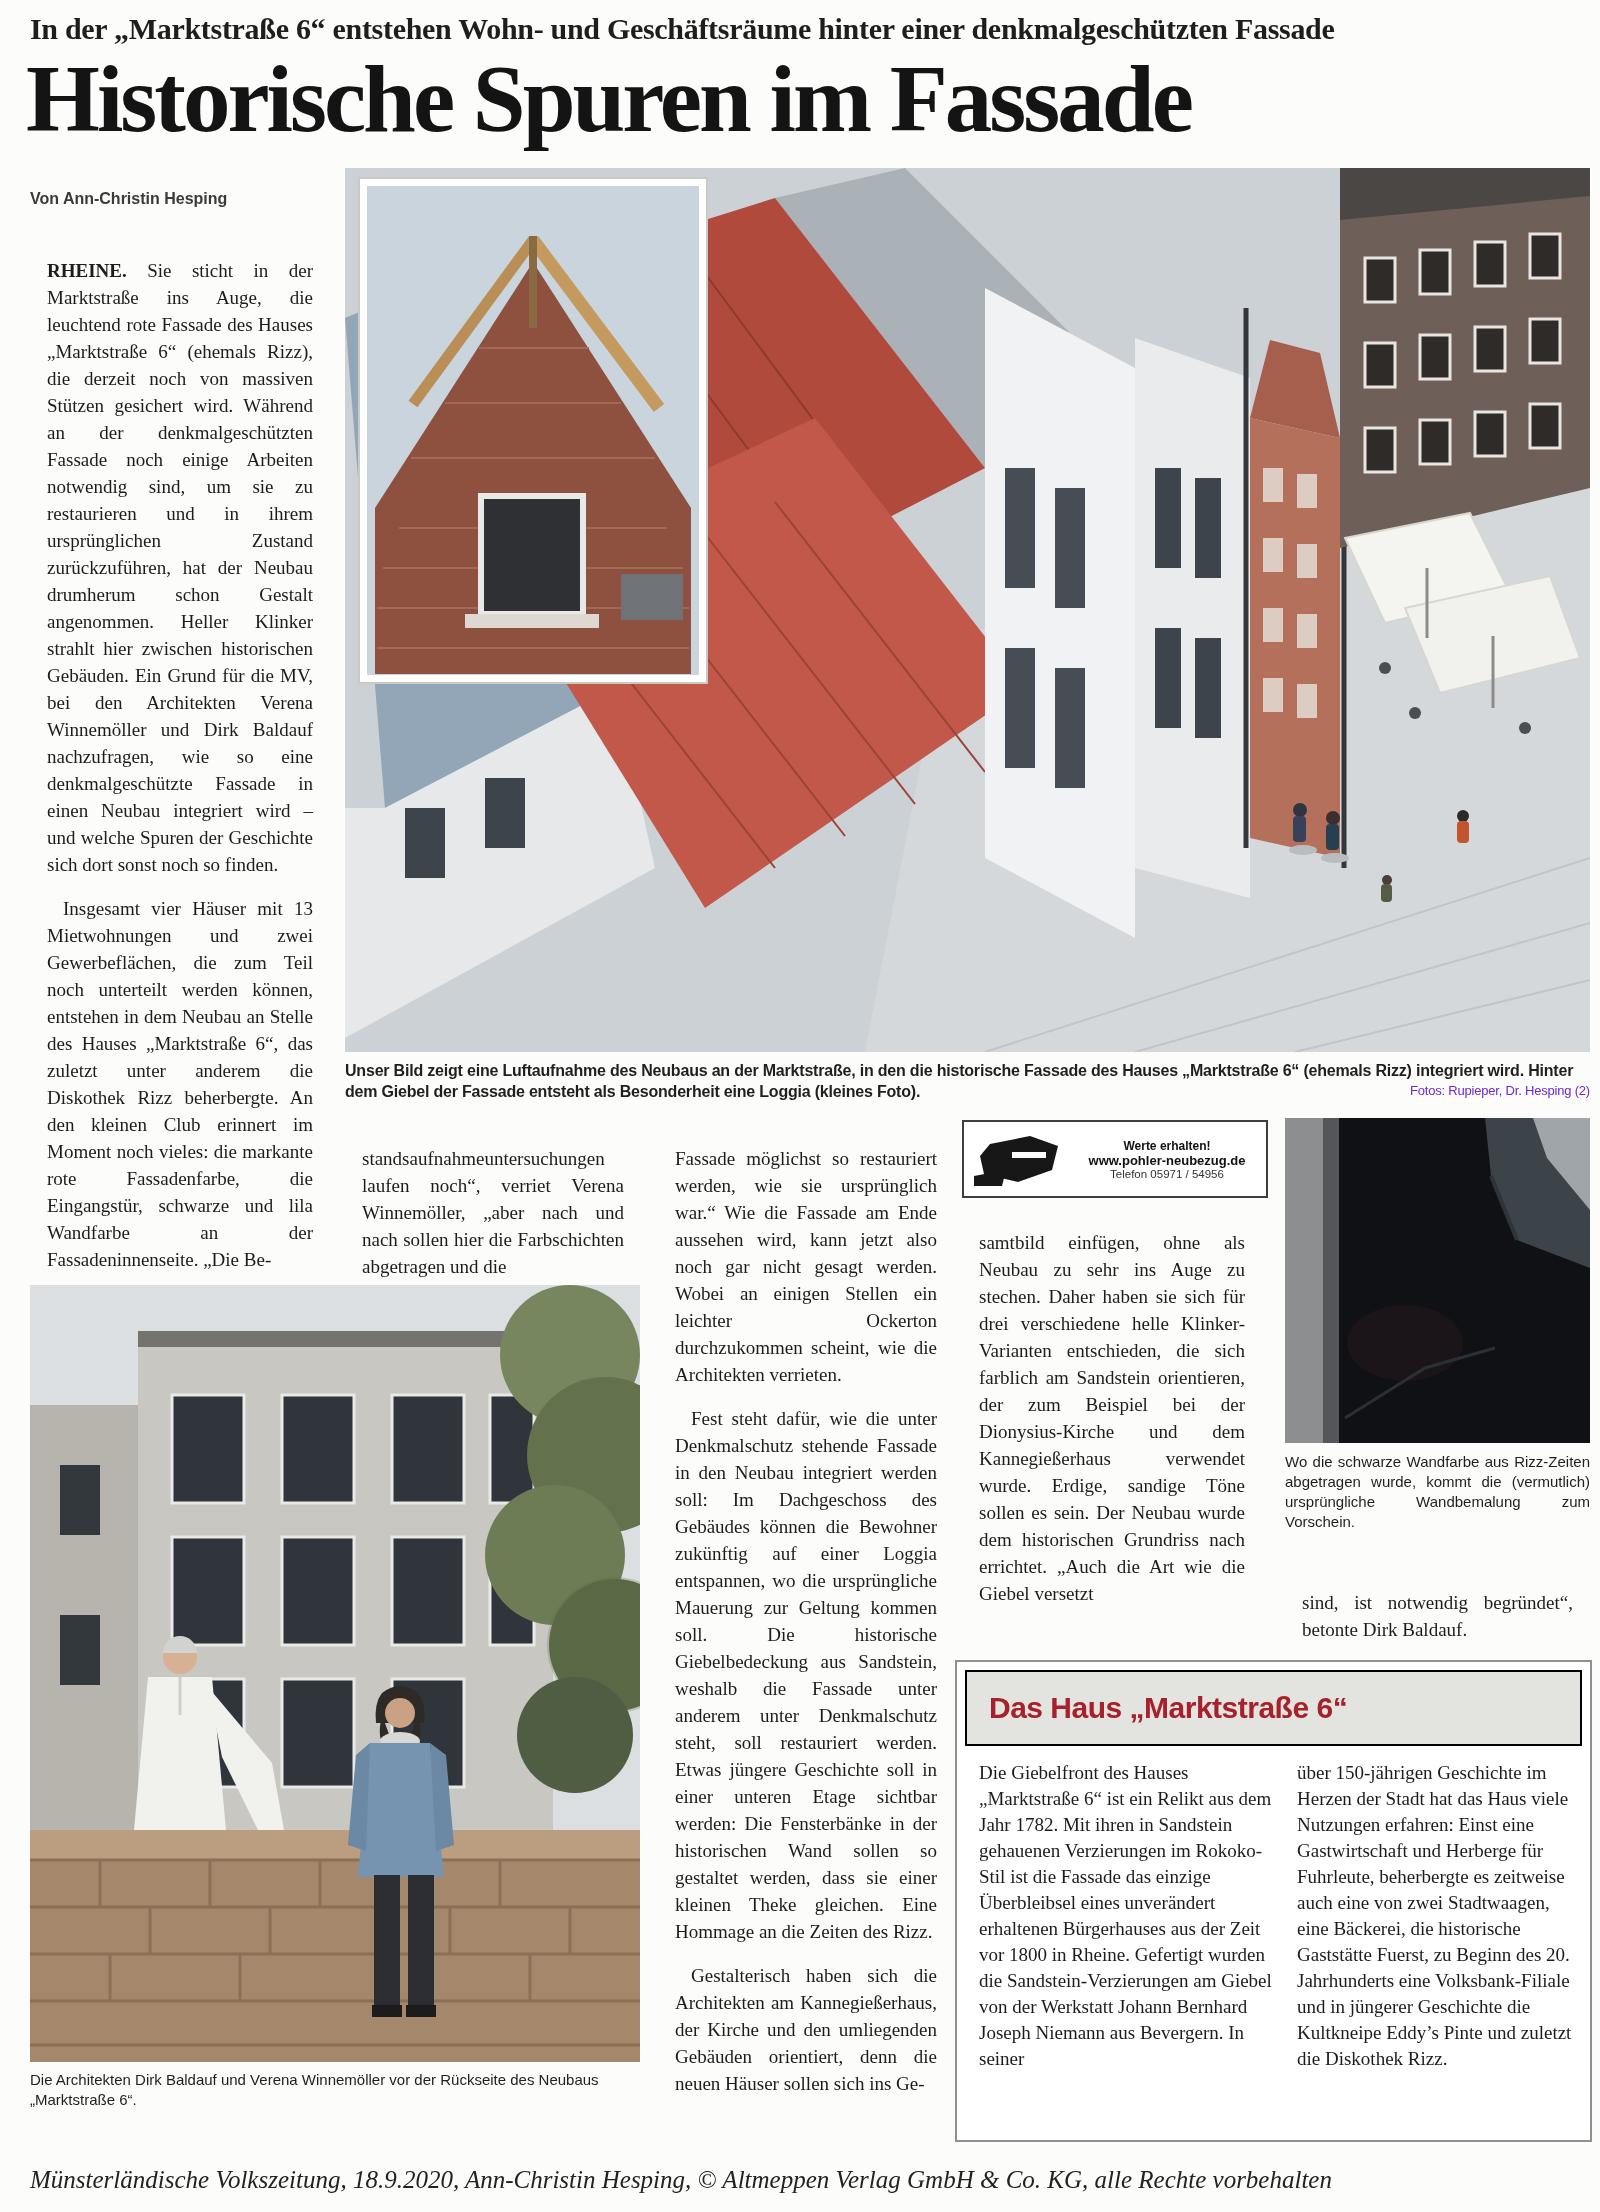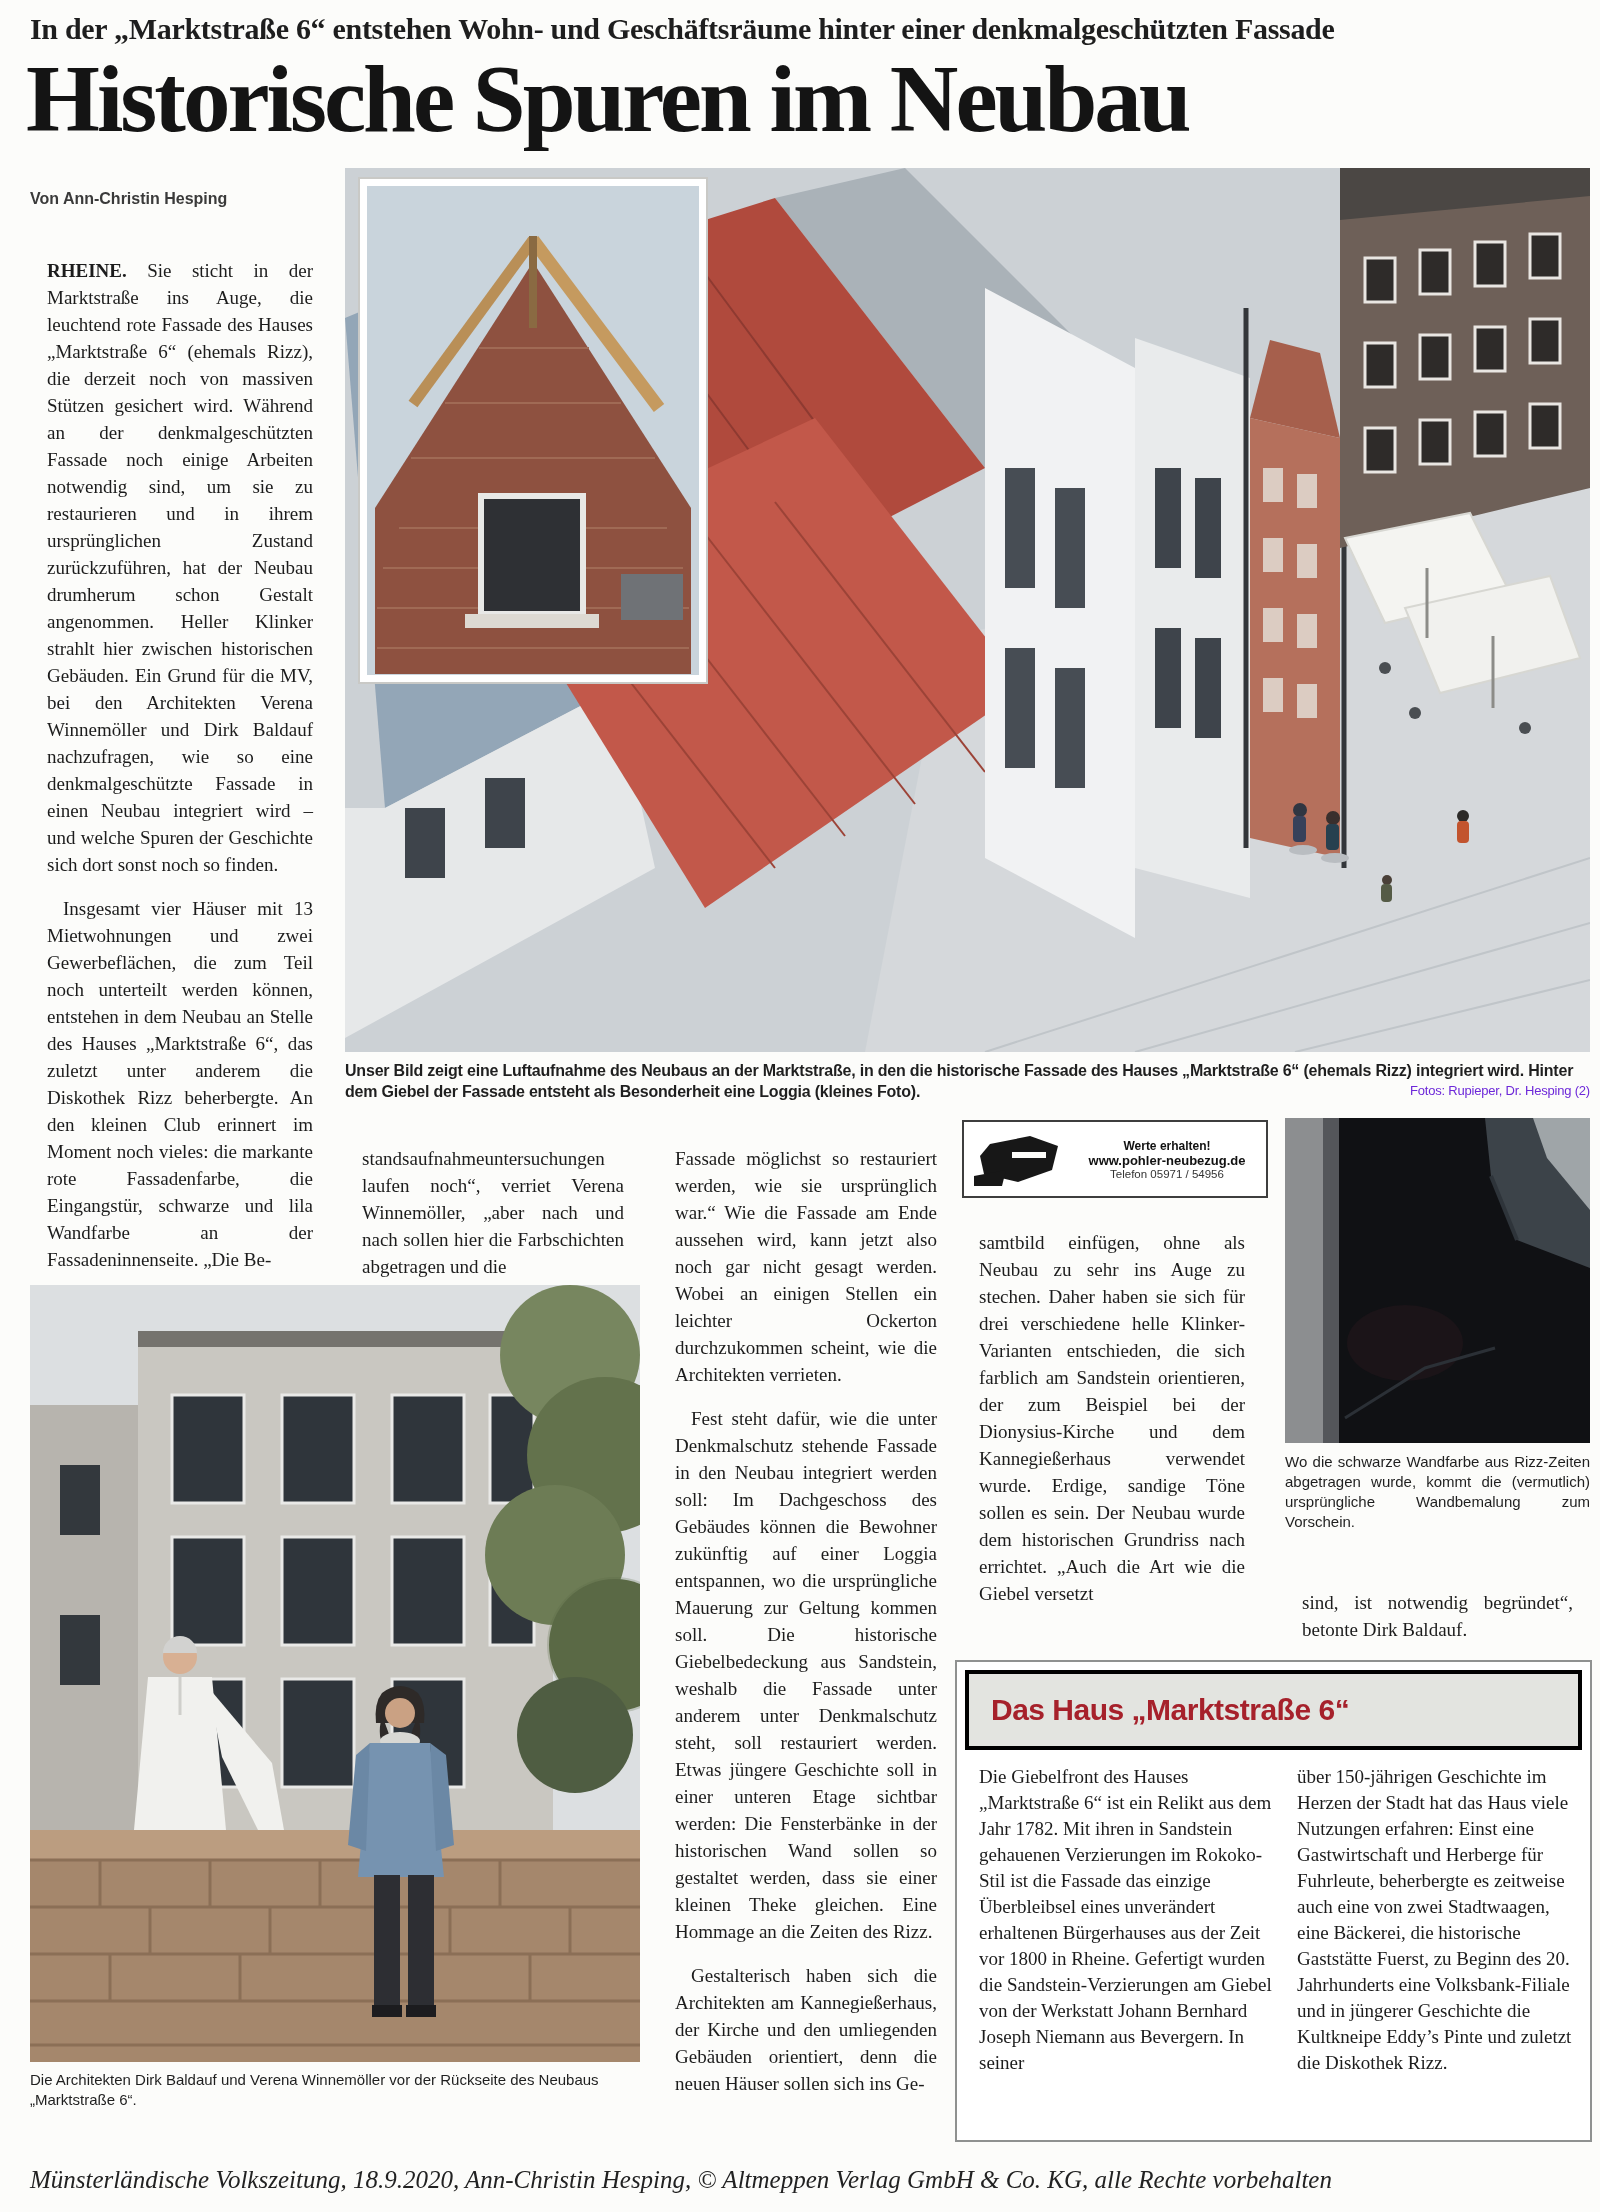--- a/index.html
+++ b/index.html
@@ -35,38 +35,38 @@
   .caption-bottom{left:30px;top:2070px;width:610px;font-size:15px;line-height:20px;}
   .adbox{position:absolute;left:962px;top:1120px;width:306px;height:78px;
          border:2px solid #3e3e3e;background:#fff;display:flex;align-items:center;box-sizing:border-box;}
   .adlogo{width:104px;height:58px;margin-left:8px;flex:none;}
   .adtext{flex:1;text-align:center;padding-right:8px;font-family:"Liberation Sans",sans-serif;color:#111;}
   .adtext .a1{font-size:12px;font-weight:700;}
   .adtext .a2{font-size:13px;font-weight:700;}
   .adtext .a3{font-size:11.5px;font-weight:400;color:#333;}
   .infobox{position:absolute;left:955px;top:1660px;width:637px;height:482px;box-sizing:border-box;
            border:2px solid #8f9190;background:#fff;}
-  .infobox-titleband{margin:8px;height:72px;background:#e3e4e0;border:4px solid #000000;
+  .infobox-titleband{margin:8px;height:72px;background:#e3e4e0;border:2px solid #000000;
                      display:flex;align-items:center;}
   .infobox-title{font-family:"Liberation Sans",sans-serif;font-weight:700;font-size:30px;
                  color:#a6212b;padding-left:22px;letter-spacing:-0.5px;}
   .infobox-cols{position:relative;}
   .boxcol{position:absolute;top:6px;font-size:19px;line-height:26px;text-align:left;color:#1c1c1c;}
   .boxcol1{left:22px;width:296px;}
   .boxcol2{left:340px;width:282px;}
   .footer{position:absolute;left:30px;top:2166px;width:1545px;
           font-family:"Liberation Serif",serif;font-style:italic;font-size:25px;color:#222;}
 </style>
 </head>
 <body>
 
 <div class="page">
 
   <div class="kicker">In der „Marktstraße 6“ entstehen Wohn- und Geschäftsräume hinter einer denkmalgeschützten Fassade</div>
-  <div class="headline">Historische Spuren im Neubau</div>
+  <div class="headline">Historische Spuren im Fassade</div>
   <div class="byline">Von Ann-Christin Hesping</div>
 
   <div class="bodycol col1">
     <p><span class="lead">RHEINE.</span><span> Sie sticht in der Marktstraße ins Auge, die leuchtend rote Fassade des Hauses „Marktstraße 6“ (ehemals Rizz), die derzeit noch von massiven Stützen gesichert wird. Während an der denkmalgeschützten Fassade noch einige Arbeiten notwendig sind, um sie zu restaurieren und in ihrem ursprünglichen Zustand zurückzuführen, hat der Neubau drumherum schon Gestalt angenommen. Heller Klinker strahlt hier zwischen historischen Gebäuden. Ein Grund für die MV, bei den Architekten Verena Winnemöller und Dirk Baldauf nachzufragen, wie so eine denkmalgeschützte Fassade in einen Neubau integriert wird – und welche Spuren der Geschichte sich dort sonst noch so finden.</span></p>
     <p>Insgesamt vier Häuser mit 13 Mietwohnungen und zwei Gewerbeflächen, die zum Teil noch unterteilt werden können, entstehen in dem Neubau an Stelle des Hauses „Marktstraße 6“, das zuletzt unter anderem die Diskothek Rizz beherbergte. An den kleinen Club erinnert im Moment noch vieles: die markante rote Fassadenfarbe, die Eingangstür, schwarze und lila Wandfarbe an der Fassadeninnenseite. „Die Be-</p>
   </div>
 
   <div class="photo photo-main">
     <svg viewBox="0 0 1245 884" preserveAspectRatio="none">
       <rect width="1245" height="884" fill="#ccd1d5"></rect>

